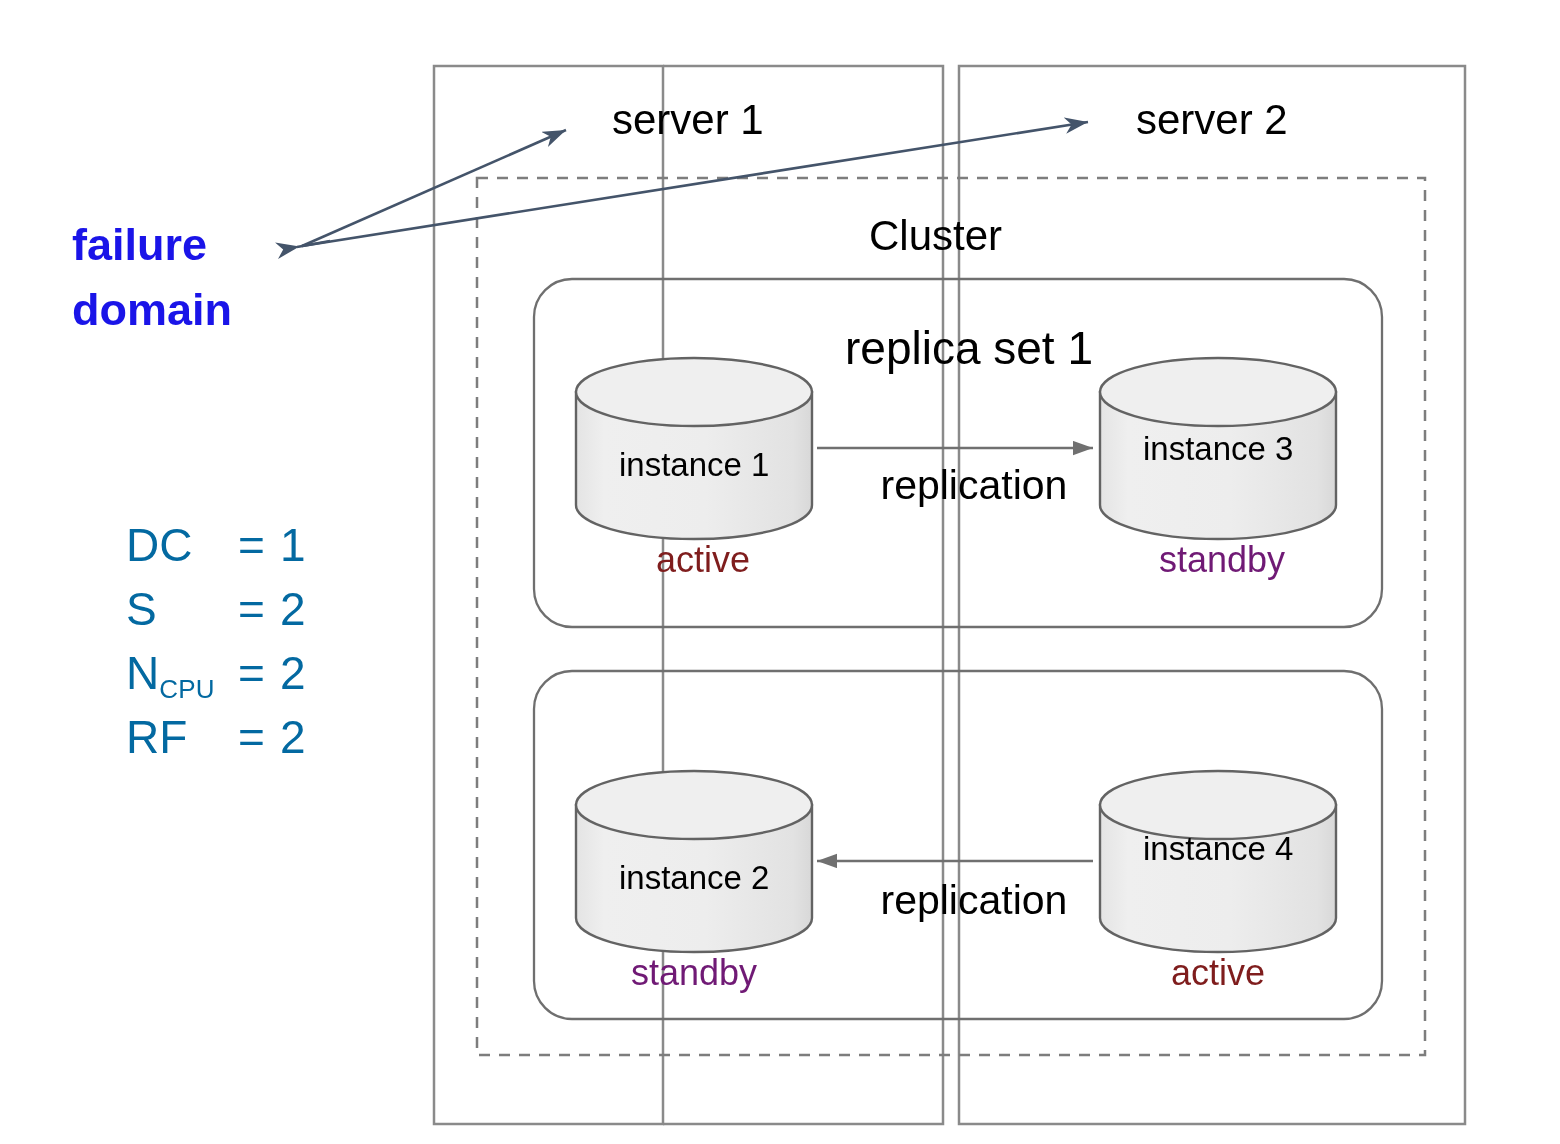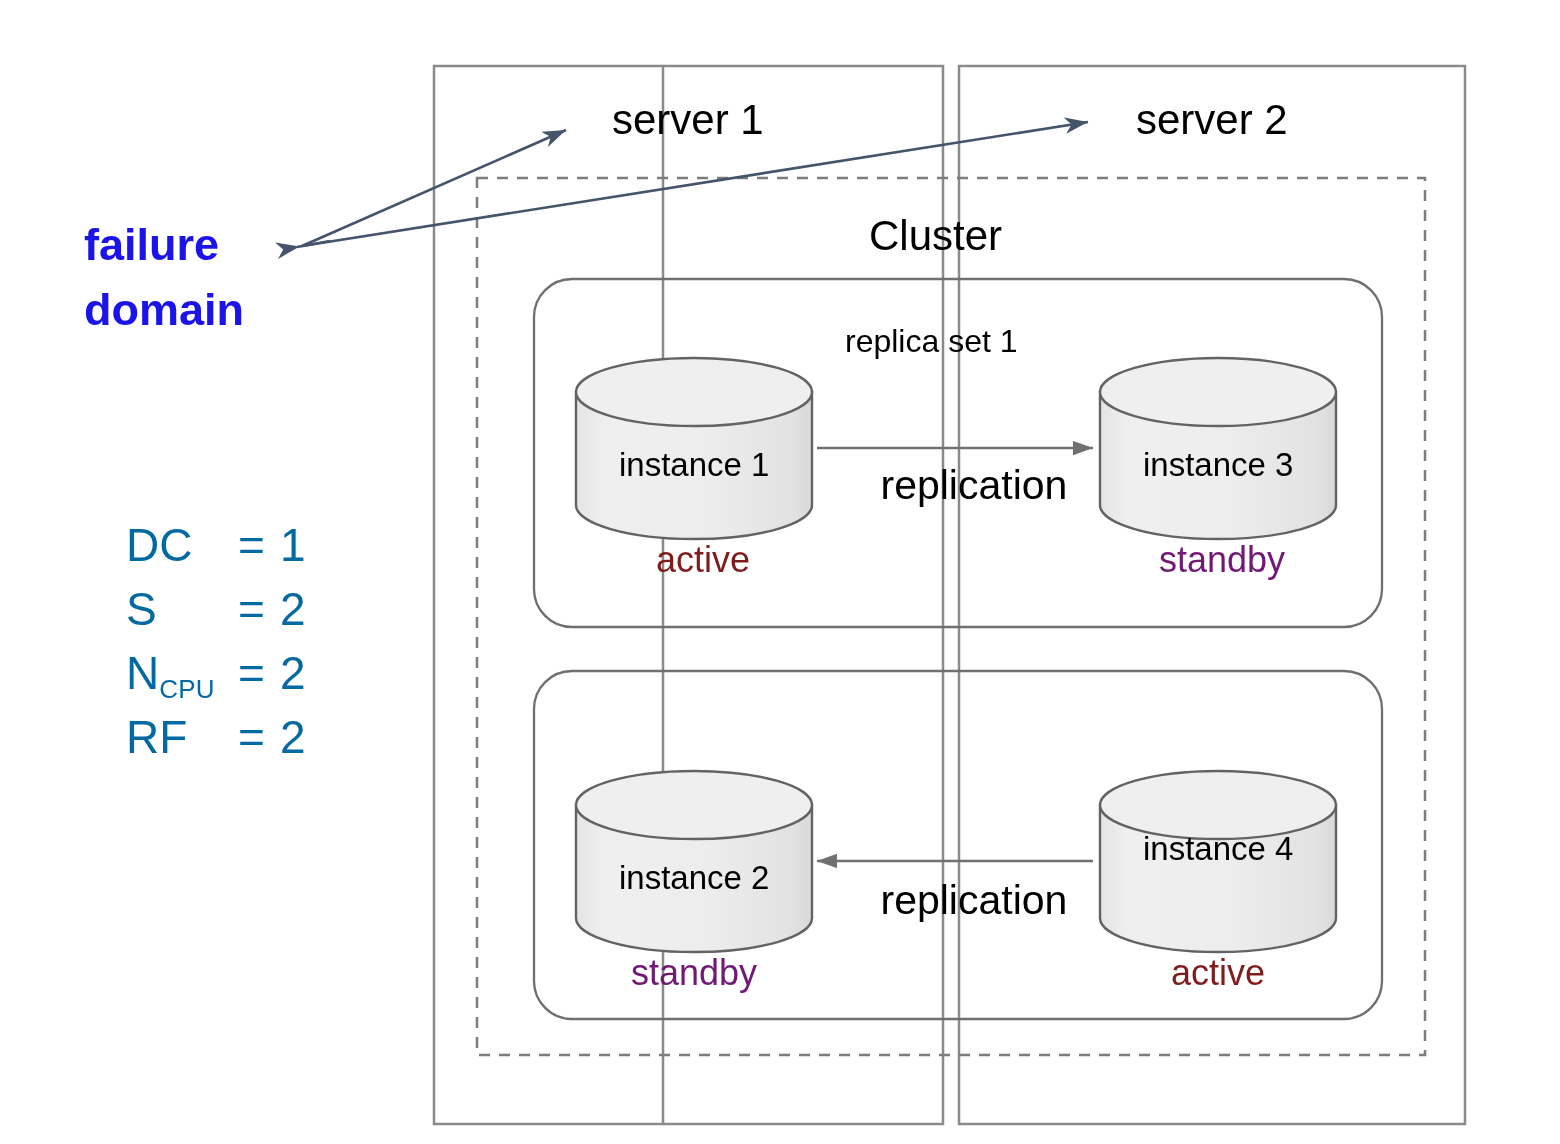--- a/index.html
+++ b/index.html
@@ -33,21 +33,21 @@
 
   
   .txt {
     position: absolute;
     white-space: nowrap;
     color: #000000;
     line-height: 1;
   }
 
   .failure-domain {
-    left: 84px;
+    left: 72px;
     top: 212px;
     font-size: 45px;
     font-weight: bold;
     color: #1a14e8;
     line-height: 1.45;
     white-space: pre-line;
   }
 
   .params {
     position: absolute;
@@ -82,31 +82,31 @@
   #server1-label { left: 597px; }
   #server2-label { left: 1122px; }
 
   .cluster-label {
     font-size: 42px;
     left: 869px;
     top: 215px;
   }
 
   .replicaset-label {
-    font-size: 32px;
+    font-size: 46px;
   }
   #rs1-label { left: 820px; top: 325px; }
   #rs2-label { left: 820px; top: 718px; }
 
   .instance-label {
     font-size: 33px;
     text-align: center;
   }
   #inst1-label { left: 600px; top: 448px; }
-  #inst3-label { left: 1126px; top: 448px; text-align: right; }
+  #inst3-label { left: 1126px; top: 432px; text-align: right; }
   #inst2-label { left: 600px; top: 861px; }
   #inst4-label { left: 1126px; top: 832px; }
 
   .replication-label {
     font-size: 41px;
   }
   #rep1-label { left: 869px; top: 465px; }
   #rep2-label { left: 869px; top: 880px; }
 
   .state-label {

